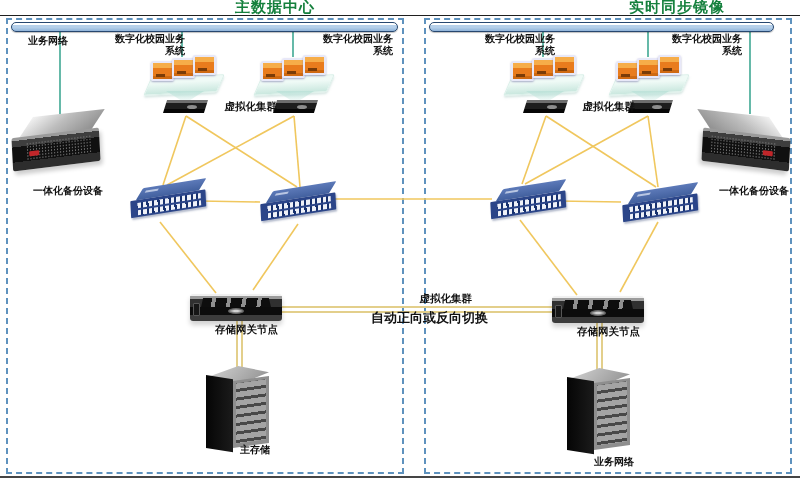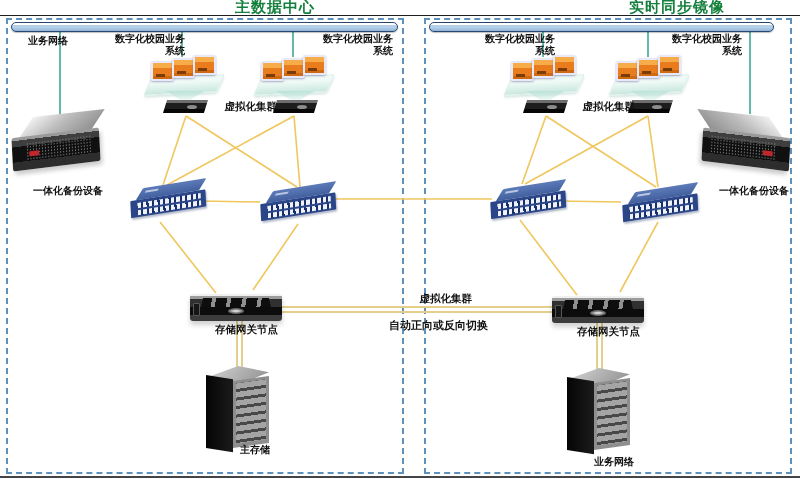--- a/index.html
+++ b/index.html
@@ -264,21 +264,21 @@
   <div class="gw-oval"></div>
 </div>
 <div class="gateway" style="left:552px;top:296px;">
   <div class="gw-slots"></div>
   <div class="gw-oval"></div>
 </div>
 <div class="lbl" style="left:196px;top:324px;width:82px;font-size:10.5px;">存储网关节点</div>
 <div class="lbl" style="left:558px;top:326px;width:82px;font-size:10.5px;">存储网关节点</div>
 
 <div class="lbl" style="left:360px;top:293px;width:112px;font-size:10.5px;">虚拟化集群</div>
-<div class="lbl" style="left:352px;top:320px;width:136px;font-size:11px;">自动正向或反向切换</div>
+<div class="lbl" style="left:352px;top:312px;width:136px;font-size:13px;">自动正向或反向切换</div>
 
 <div class="tower" style="left:205px;top:366px;">
   <div class="t-top"></div>
   <div class="t-left"></div>
   <div class="t-right"></div>
 </div>
 <div class="tower" style="left:566px;top:368px;">
   <div class="t-top"></div>
   <div class="t-left"></div>
   <div class="t-right"></div>

